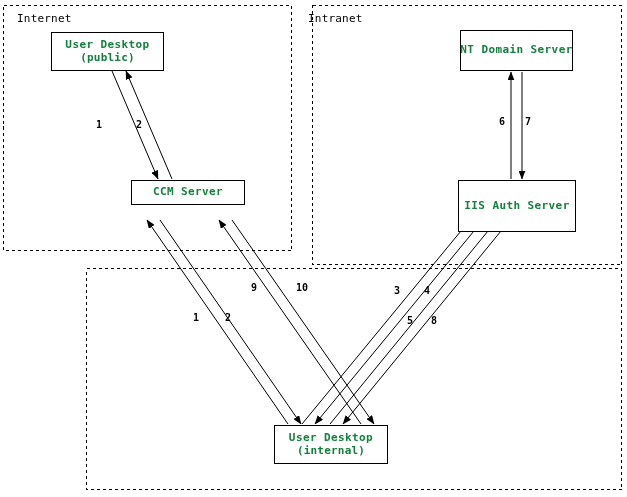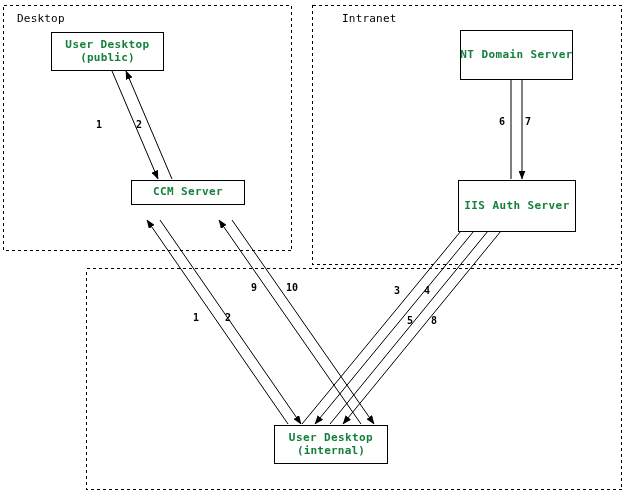--- a/index.html
+++ b/index.html
@@ -126,51 +126,51 @@
     </g>
 
     <g stroke="#000000" stroke-width="1" fill="none">
       <line x1="511" y1="179" x2="511" y2="72" marker-end="url(#arrowhead)"></line>
     </g>
     <g stroke="#000000" stroke-width="1" fill="none">
       <line x1="522" y1="72" x2="522" y2="179" marker-end="url(#arrowhead)"></line>
     </g>
   </svg>
 
-  <div class="zone-label" style="left:17px; top:12px;">Desktop</div>
-  <div class="zone-label" style="left:342px; top:12px;">Intranet</div>
+  <div class="zone-label" style="left:17px; top:12px;">Internet</div>
+  <div class="zone-label" style="left:308px; top:12px;">Intranet</div>
 
   <div class="node-box" style="left:51px; top:32px; width:113px; height:39px;">
     <div class="node-title">User Desktop</div>
     <div class="node-sub">(public)</div>
   </div>
 
   <div class="node-box" style="left:131px; top:180px; width:114px; height:25px;">
     <div class="node-title">CCM Server</div>
   </div>
 
-  <div class="node-box" style="left:460px; top:30px; width:113px; height:50px;">
+  <div class="node-box" style="left:460px; top:30px; width:113px; height:41px;">
     <div class="node-title">NT Domain Server</div>
   </div>
 
   <div class="node-box" style="left:458px; top:180px; width:118px; height:52px;">
     <div class="node-title">IIS Auth Server</div>
   </div>
 
   <div class="node-box" style="left:274px; top:425px; width:114px; height:39px;">
     <div class="node-title">User Desktop</div>
     <div class="node-sub">(internal)</div>
   </div>
 
   <div class="edge-label" style="left:96px;  top:120px;">1</div>
   <div class="edge-label" style="left:136px; top:120px;">2</div>
   <div class="edge-label" style="left:193px; top:313px;">1</div>
   <div class="edge-label" style="left:225px; top:313px;">2</div>
   <div class="edge-label" style="left:251px; top:283px;">9</div>
-  <div class="edge-label" style="left:286px; top:283px;">10</div>
+  <div class="edge-label" style="left:296px; top:283px;">10</div>
   <div class="edge-label" style="left:394px; top:286px;">3</div>
   <div class="edge-label" style="left:424px; top:286px;">4</div>
   <div class="edge-label" style="left:407px; top:316px;">5</div>
   <div class="edge-label" style="left:431px; top:316px;">8</div>
   <div class="edge-label" style="left:499px; top:117px;">6</div>
   <div class="edge-label" style="left:525px; top:117px;">7</div>
 
 </div>
 
 </body></html>

